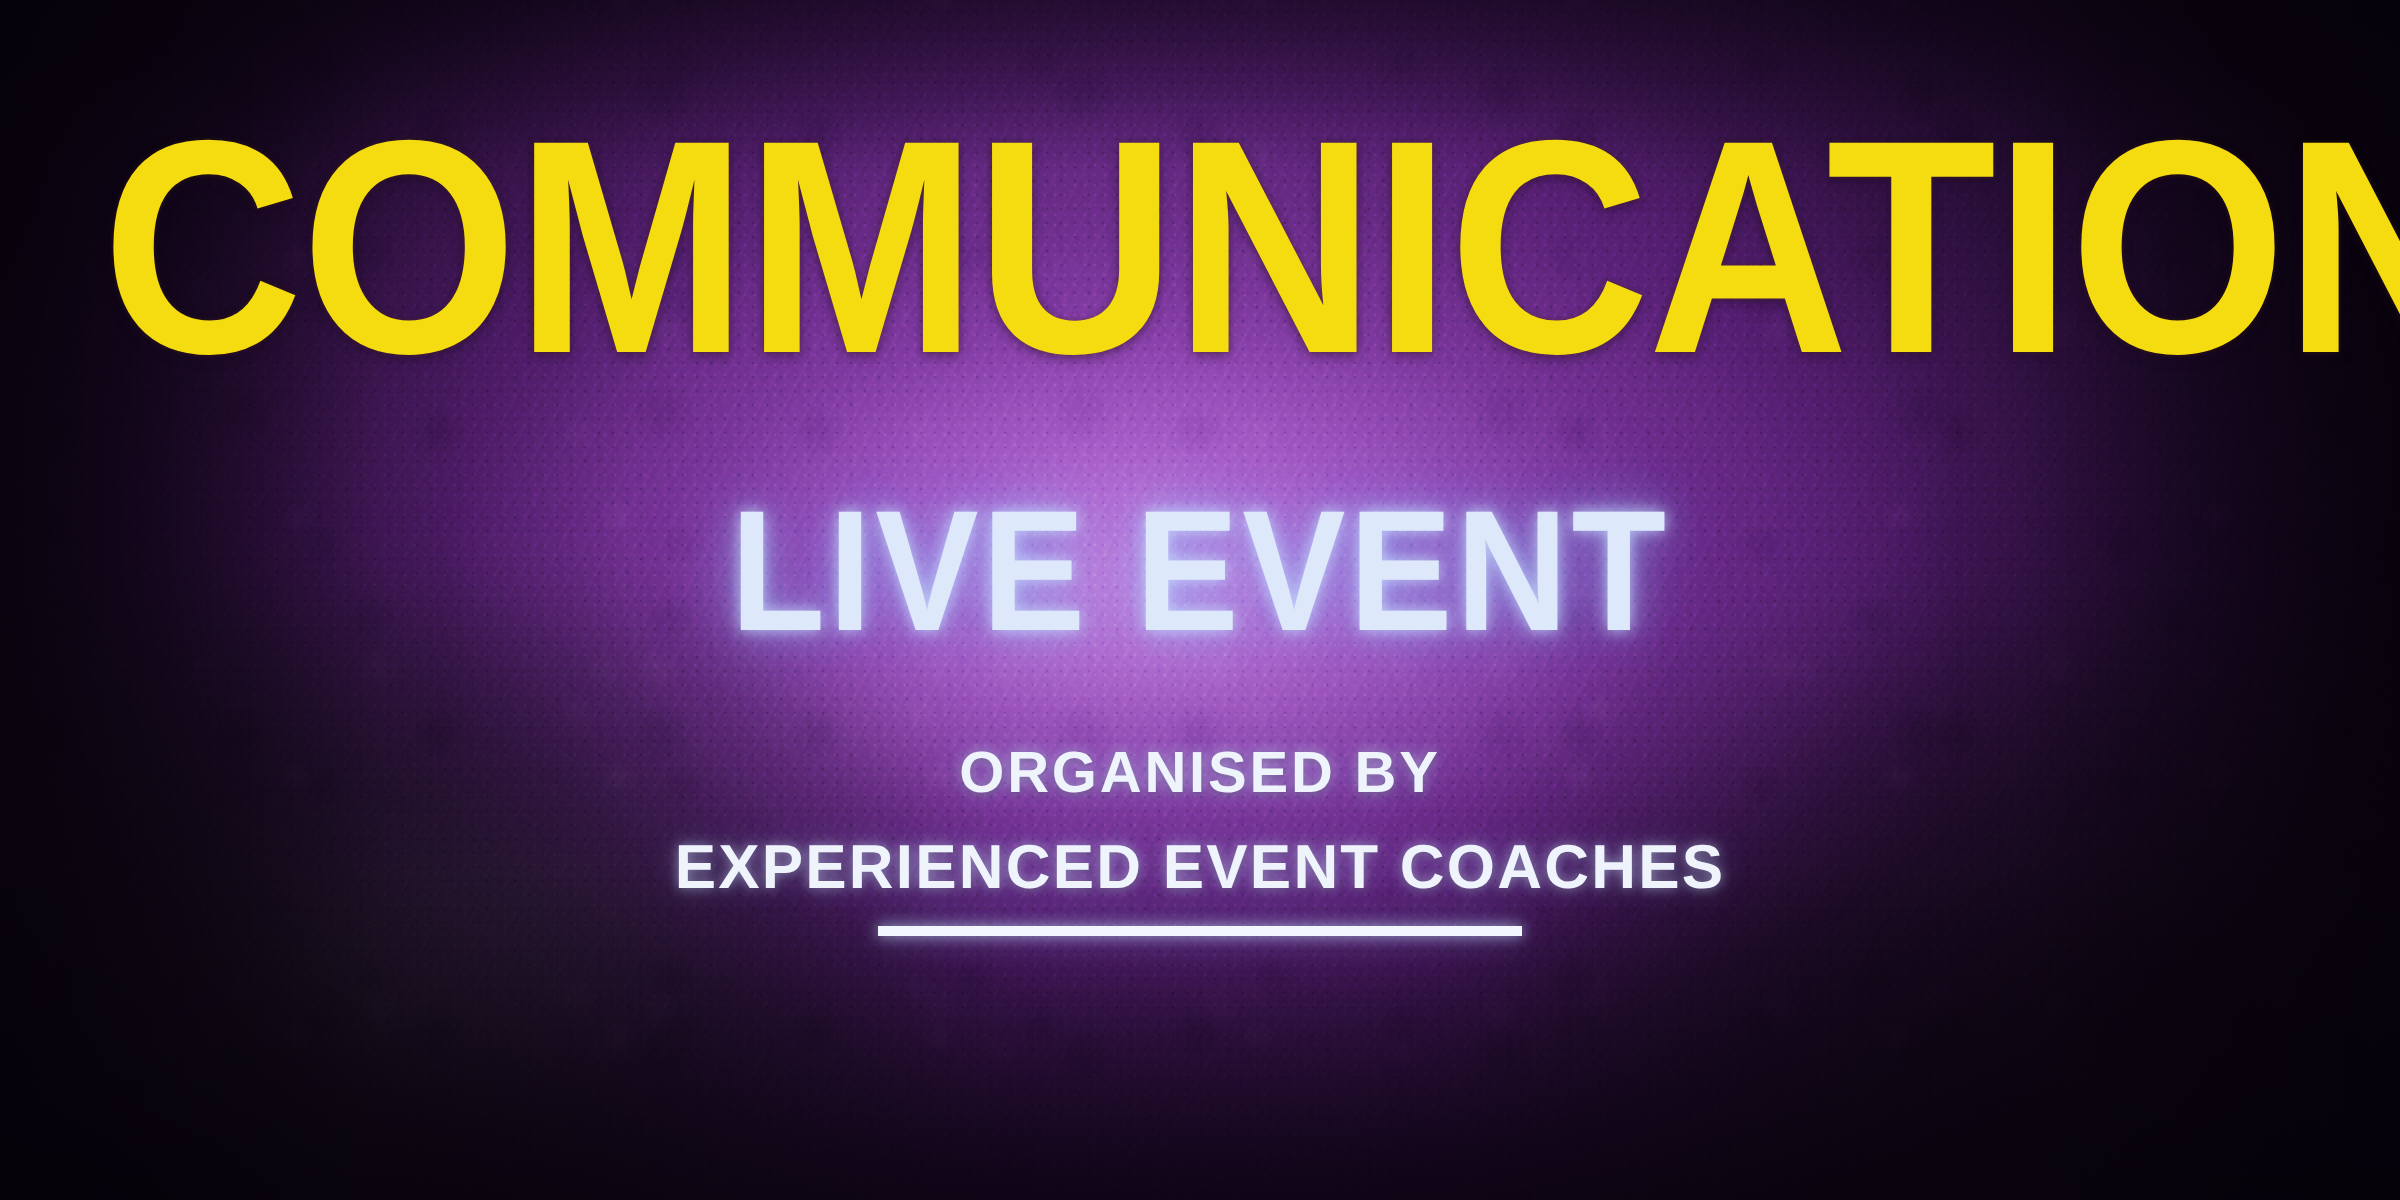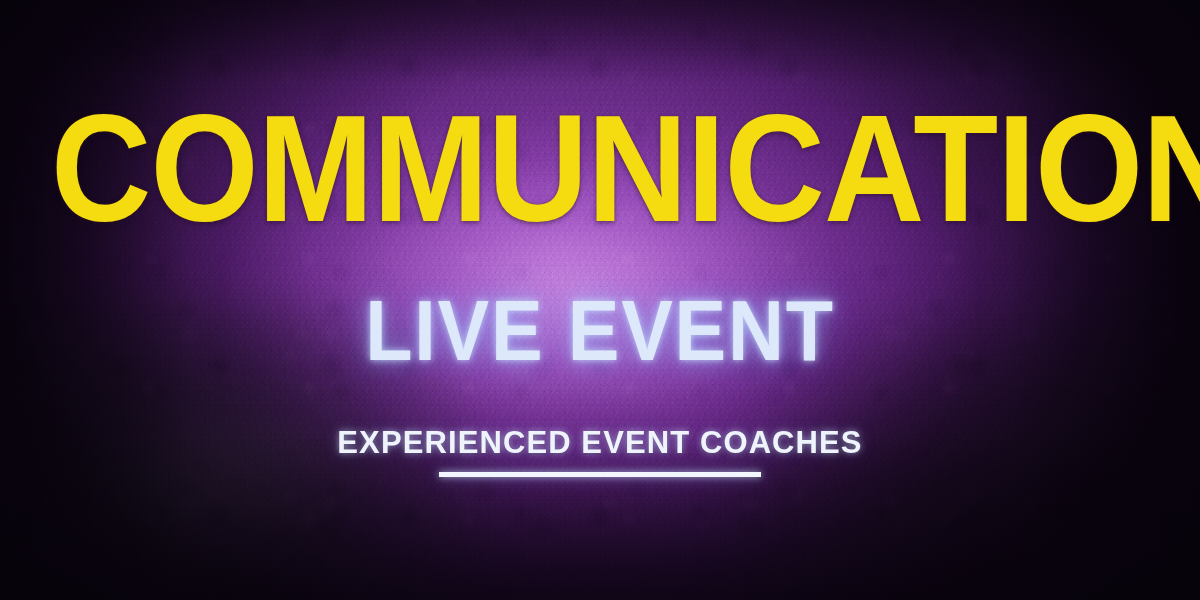--- a/index.html
+++ b/index.html
@@ -198,21 +198,20 @@
       linear-gradient(to right, rgba(6,2,10,0.70) 0%, rgba(6,2,10,0) 16%, rgba(6,2,10,0) 84%, rgba(6,2,10,0.74) 100%),
       linear-gradient(to bottom, rgba(6,2,10,0.46) 0%, rgba(6,2,10,0) 14%, rgba(6,2,10,0) 72%, rgba(6,2,10,0.60) 100%);
   }
 
   
 
   .content {
     position: absolute;
     inset: 0;
     z-index: 5;
-    margin-top: 44px;
   }
 
   .headline {
     position: absolute;
     left: 0;
     right: 0;
     top: 48px;
     text-align: center;
     color: #f5dc10;
     font-family: "Liberation Sans Narrow", "Liberation Sans", sans-serif;
@@ -309,18 +308,19 @@
   <div class="bg-vignette"></div>
   <div class="bg-vignette-edges"></div>
 
   <div class="content">
 
     <div class="headline">COMMUNICATION</div>
 
     <div class="subhead">LIVE EVENT</div>
 
     <div class="credit">
+      <div class="credit-line credit-line-1">ORGANISED BY</div>
       <div class="credit-line credit-line-2">EXPERIENCED EVENT COACHES</div>
       <div class="credit-rule"></div>
     </div>
 
   </div>
 </div>
 
 </body></html>

